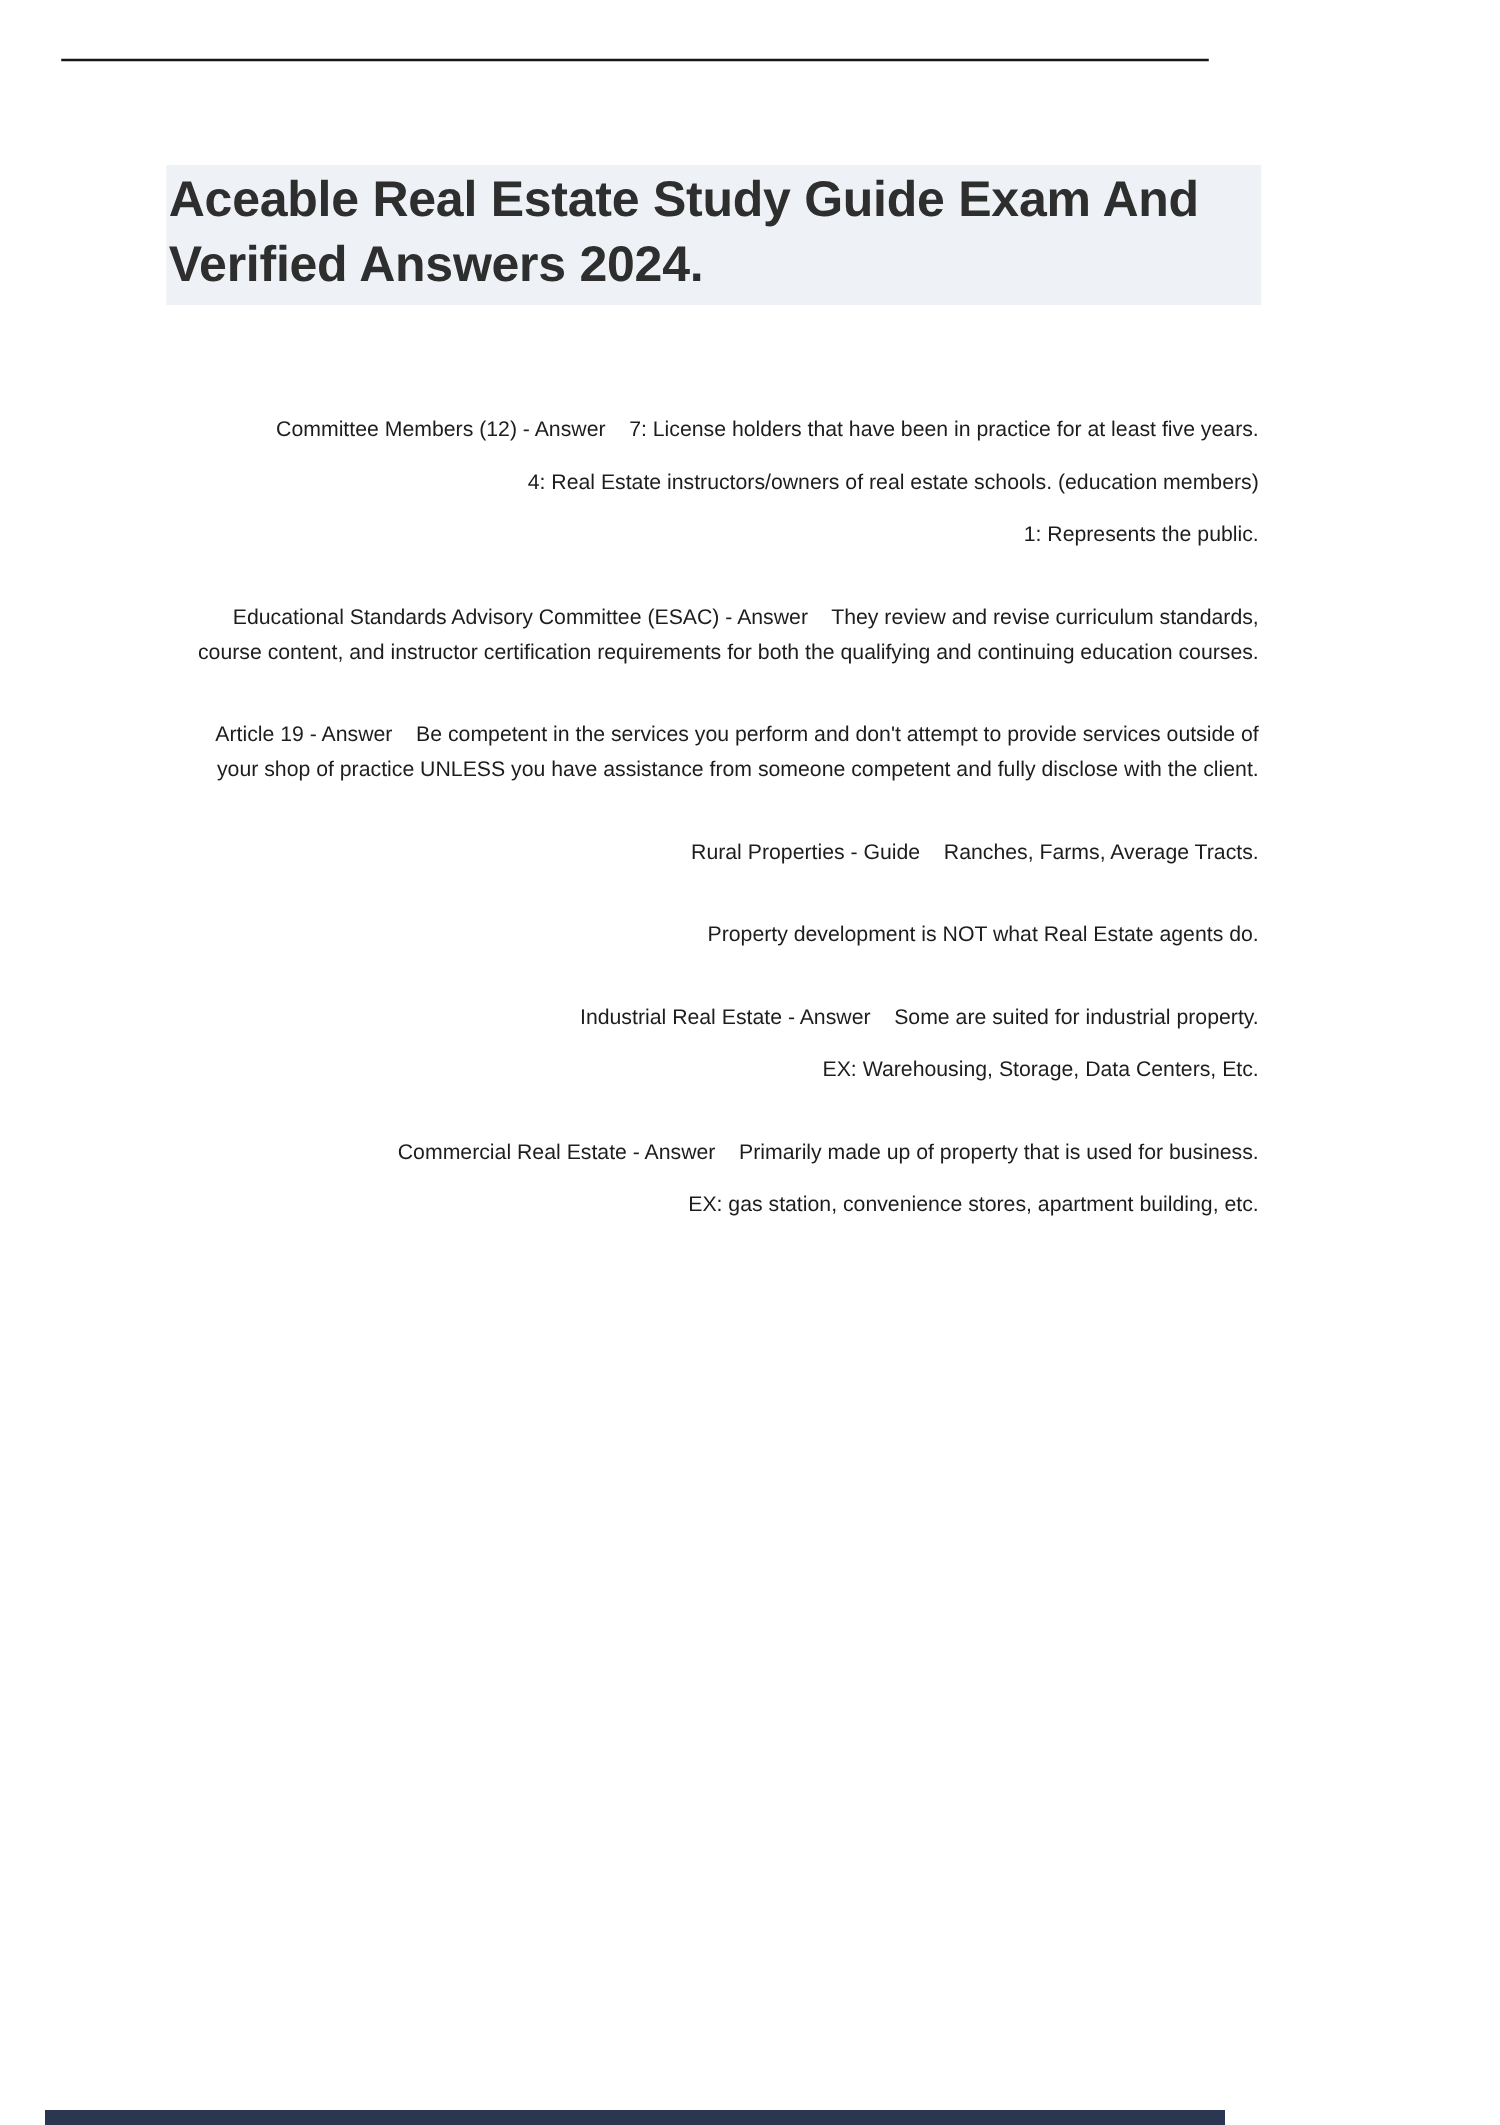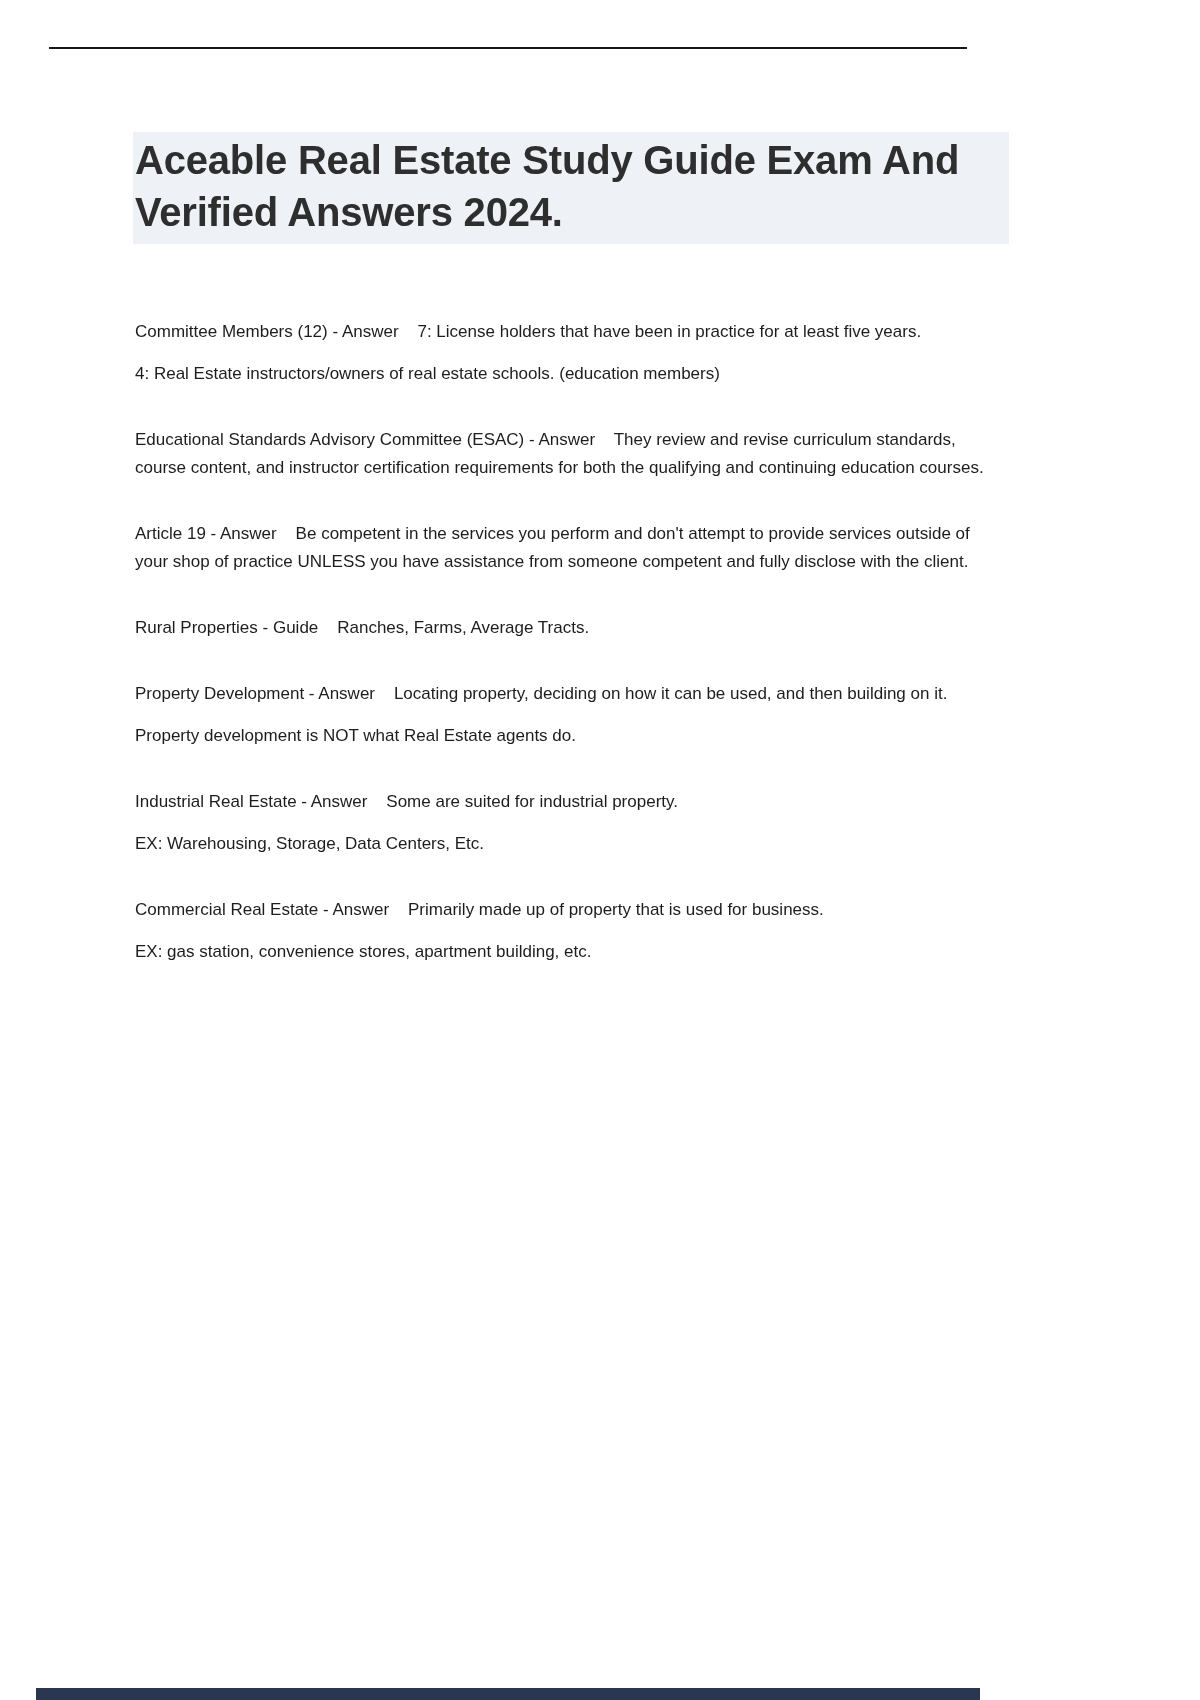--- a/index.html
+++ b/index.html
@@ -40,21 +40,22 @@
   .doc-body {
     position: absolute;
     left: 135px;
     top: 318px;
     width: 872px;
     font-size: 17px;
     line-height: 28px;
     color: #1d1d1d;
   }
   .qa-block {
-    margin: 0 0 38px 0;
+    margin: 12px 0 38px 0;
+    text-align: right;
   }
   .qa-block p {
     margin: 0 0 14px 0;
     white-space: pre-wrap;
   }
   .footer-bar {
     position: absolute;
     left: 36px;
     right: 36px;
     bottom: 0;
@@ -69,36 +70,36 @@
 
   <div class="top-rule"></div>
 
   <h1 class="doc-title">Aceable Real Estate Study Guide Exam And Verified Answers 2024.</h1>
 
   <div class="doc-body">
 
     <div class="qa-block">
       <p>Committee Members (12) - Answer    7: License holders that have been in practice for at least five years.</p>
       <p>4: Real Estate instructors/owners of real estate schools. (education members)</p>
+      <p>1: Represents the public.</p>
     </div>
 
     <div class="qa-block">
       <p>Educational Standards Advisory Committee (ESAC) - Answer    They review and revise curriculum standards, course content, and instructor certification requirements for both the qualifying and continuing education courses.</p>
     </div>
 
     <div class="qa-block">
       <p>Article 19 - Answer    Be competent in the services you perform and don't attempt to provide services outside of your shop of practice UNLESS you have assistance from someone competent and fully disclose with the client.</p>
     </div>
 
     <div class="qa-block">
       <p>Rural Properties - Guide    Ranches, Farms, Average Tracts.</p>
     </div>
 
     <div class="qa-block">
-      <p>Property Development - Answer    Locating property, deciding on how it can be used, and then building on it.</p>
       <p>Property development is NOT what Real Estate agents do.</p>
     </div>
 
     <div class="qa-block">
       <p>Industrial Real Estate - Answer    Some are suited for industrial property.</p>
       <p>EX: Warehousing, Storage, Data Centers, Etc.</p>
     </div>
 
     <div class="qa-block">
       <p>Commercial Real Estate - Answer    Primarily made up of property that is used for business.</p>

